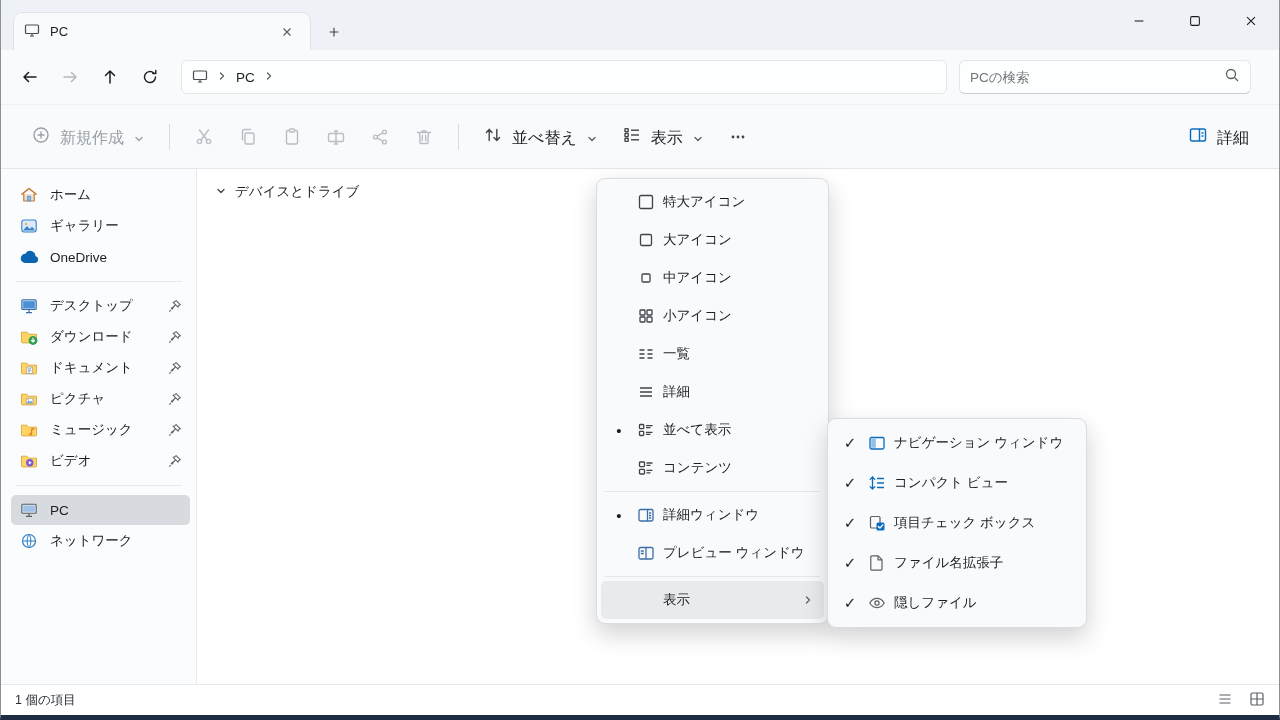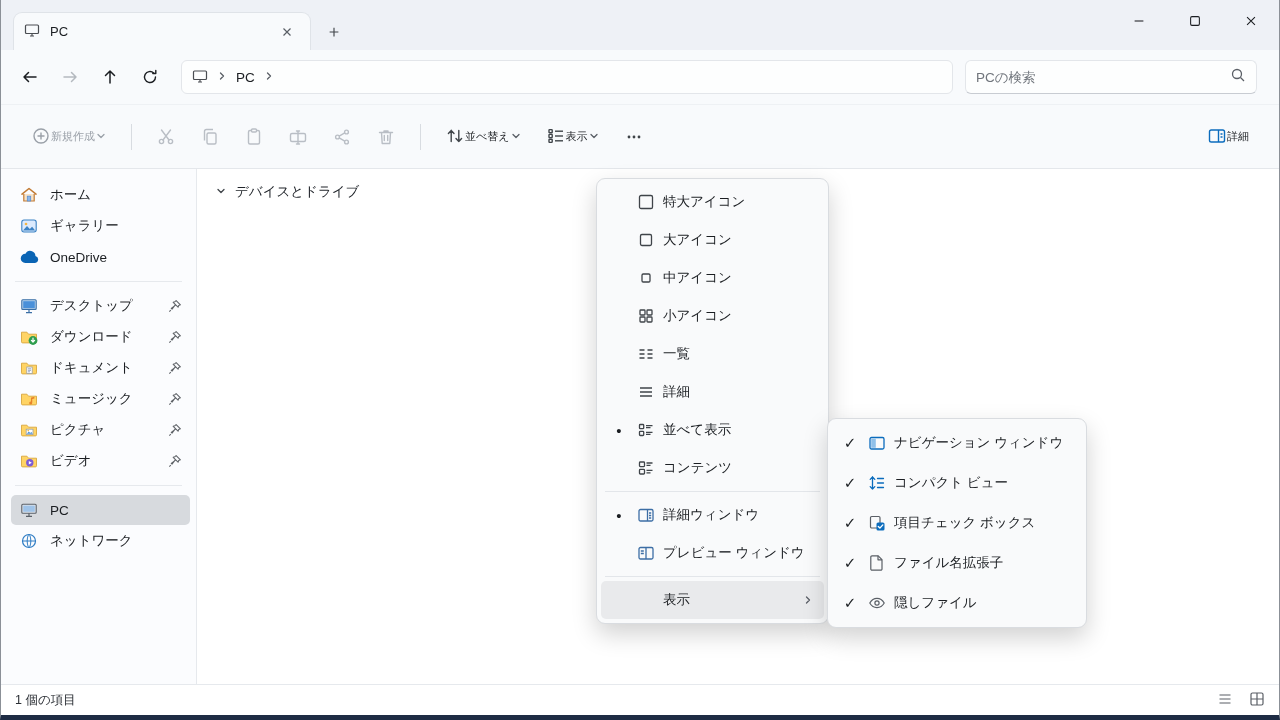--- a/index.html
+++ b/index.html
@@ -16,27 +16,27 @@
   .newtab { margin:0 0 5px 10px; }
   .win-controls { position:absolute; top:0; right:0; display:flex; }
   .win-btn { width:56px; height:42px; display:flex; align-items:center; justify-content:center; }
 
   
   .navbar { flex:0 0 55px; background:#f8fafc; display:flex; align-items:center; padding:0 10px; gap:2px; border-bottom:1px solid #eef1f4; }
   .nav-btn { width:38px; height:34px; border-radius:5px; display:flex; align-items:center; justify-content:center; }
   .addressbar { flex:1; height:34px; margin:0 10px; background:#fdfefe; border:1px solid #e3e6ea; border-radius:6px;
                 display:flex; align-items:center; padding:0 10px; gap:8px; font-size:13.5px; }
   .searchbox { width:292px; height:34px; background:#fdfefe; border:1px solid #e3e6ea; border-bottom-color:#c8ccd2;
-               border-radius:6px; display:flex; align-items:center; padding:0 10px; margin-right:12px; }
+               border-radius:6px; display:flex; align-items:center; padding:0 10px; margin-right:18px; }
   .searchbox input { flex:1; border:none; outline:none; background:transparent; font-size:13.5px; color:#1b1e22; }
   .searchbox input::placeholder { color:#70757c; }
 
   
   .toolbar { flex:0 0 64px; background:#f8fafc; border-bottom:1px solid #e4e7eb; display:flex; align-items:center; padding:0 20px; gap:4px; }
-  .tbtn { display:flex; align-items:center; padding:9px 10px; border-radius:5px; font-size:11px; }
+  .tbtn { display:flex; align-items:flex-end; gap:9px; padding:9px 10px; border-radius:5px; font-size:16px; }
   .tbtn.disabled { color:#9aa0a8; }
   .tsep { width:1px; height:26px; background:#d8dce1; margin:0 10px; }
   .ticon { width:40px; height:38px; display:flex; align-items:center; justify-content:center; border-radius:5px; }
   .tright { margin-left:auto; display:flex; align-items:center; }
 
   
   .body { flex:1; display:flex; min-height:0; }
   .sidebar { flex:0 0 196px; border-right:1px solid #e6e9ed; background:#fbfcfe; padding-top:10px; font-size:13.5px;text-align:center; }
   .sitem { display:flex; align-items:center; gap:11px; height:30px; margin:1px 6px 1px 10px; padding:0 8px; border-radius:5px; }
   .sitem.selected { background:#d7dade; }
@@ -349,54 +349,54 @@
           <svg width="14" height="14" viewBox="0 0 16 16" fill="none" stroke="#5f6368" stroke-width="1.2" stroke-linejoin="round">
               <path d="M9.3 1.8l4.9 4.9-2 .7-.7 2-3-3-3.9 5.2-.9-.9 5.2-3.9-3-3 2-.7z"></path>
               <path d="M3.2 12.8L1.5 14.5"></path>
             </svg>
         </span>
       </div>
       <div class="sitem">
         <span class="sic">
           <svg width="18" height="17" viewBox="0 0 18 17">
               <path d="M1.5 3.2h5.4l1.6 2h8v7.6a1.1 1.1 0 0 1-1.1 1.1H2.6a1.1 1.1 0 0 1-1.1-1.1z" fill="#ffd465" stroke="#d8a73e" stroke-width=".9"></path>
+              <rect x="6.2" y="7.2" width="6.8" height="5.4" fill="#fff" stroke="#9aa0a6" stroke-width=".8"></rect>
+              <path d="M6.8 11.8l2-2.2 1.4 1.5 1.1-1.1 1.5 1.8z" fill="#4a90d9"></path>
+              <circle cx="8.2" cy="8.6" r=".8" fill="#f2b544"></circle>
+            </svg>
+        </span>
+        <span>ピクチャ</span>
+        <span class="spin">
+          <svg width="14" height="14" viewBox="0 0 16 16" fill="none" stroke="#5f6368" stroke-width="1.2" stroke-linejoin="round">
+              <path d="M9.3 1.8l4.9 4.9-2 .7-.7 2-3-3-3.9 5.2-.9-.9 5.2-3.9-3-3 2-.7z"></path>
+              <path d="M3.2 12.8L1.5 14.5"></path>
+            </svg>
+        </span>
+      </div>
+      <div class="sitem">
+        <span class="sic">
+          <svg width="18" height="17" viewBox="0 0 18 17">
+              <path d="M1.5 3.2h5.4l1.6 2h8v7.6a1.1 1.1 0 0 1-1.1 1.1H2.6a1.1 1.1 0 0 1-1.1-1.1z" fill="#ffd465" stroke="#d8a73e" stroke-width=".9"></path>
               <path d="M11.6 6.6v5" stroke="#e8832a" stroke-width="1.3"></path>
               <circle cx="10.7" cy="12" r="1.5" fill="#e8832a"></circle>
               <path d="M11.6 6.6l2.8-.9v1.7l-2.8.9z" fill="#e8832a"></path>
             </svg>
         </span>
         <span>ミュージック</span>
         <span class="spin">
           <svg width="14" height="14" viewBox="0 0 16 16" fill="none" stroke="#5f6368" stroke-width="1.2" stroke-linejoin="round">
               <path d="M9.3 1.8l4.9 4.9-2 .7-.7 2-3-3-3.9 5.2-.9-.9 5.2-3.9-3-3 2-.7z"></path>
               <path d="M3.2 12.8L1.5 14.5"></path>
             </svg>
         </span>
       </div>
       <div class="sitem">
         <span class="sic">
           <svg width="18" height="17" viewBox="0 0 18 17">
               <path d="M1.5 3.2h5.4l1.6 2h8v7.6a1.1 1.1 0 0 1-1.1 1.1H2.6a1.1 1.1 0 0 1-1.1-1.1z" fill="#ffd465" stroke="#d8a73e" stroke-width=".9"></path>
-              <rect x="6.2" y="7.2" width="6.8" height="5.4" fill="#fff" stroke="#9aa0a6" stroke-width=".8"></rect>
-              <path d="M6.8 11.8l2-2.2 1.4 1.5 1.1-1.1 1.5 1.8z" fill="#4a90d9"></path>
-              <circle cx="8.2" cy="8.6" r=".8" fill="#f2b544"></circle>
-            </svg>
-        </span>
-        <span>ピクチャ</span>
-        <span class="spin">
-          <svg width="14" height="14" viewBox="0 0 16 16" fill="none" stroke="#5f6368" stroke-width="1.2" stroke-linejoin="round">
-              <path d="M9.3 1.8l4.9 4.9-2 .7-.7 2-3-3-3.9 5.2-.9-.9 5.2-3.9-3-3 2-.7z"></path>
-              <path d="M3.2 12.8L1.5 14.5"></path>
-            </svg>
-        </span>
-      </div>
-      <div class="sitem">
-        <span class="sic">
-          <svg width="18" height="17" viewBox="0 0 18 17">
-              <path d="M1.5 3.2h5.4l1.6 2h8v7.6a1.1 1.1 0 0 1-1.1 1.1H2.6a1.1 1.1 0 0 1-1.1-1.1z" fill="#ffd465" stroke="#d8a73e" stroke-width=".9"></path>
               <circle cx="9.8" cy="9.8" r="3.7" fill="#7b5cd6"></circle>
               <path d="M8.8 8l3 1.8-3 1.8z" fill="#fff"></path>
             </svg>
         </span>
         <span>ビデオ</span>
         <span class="spin">
           <svg width="14" height="14" viewBox="0 0 16 16" fill="none" stroke="#5f6368" stroke-width="1.2" stroke-linejoin="round">
               <path d="M9.3 1.8l4.9 4.9-2 .7-.7 2-3-3-3.9 5.2-.9-.9 5.2-3.9-3-3 2-.7z"></path>
               <path d="M3.2 12.8L1.5 14.5"></path>
             </svg>

